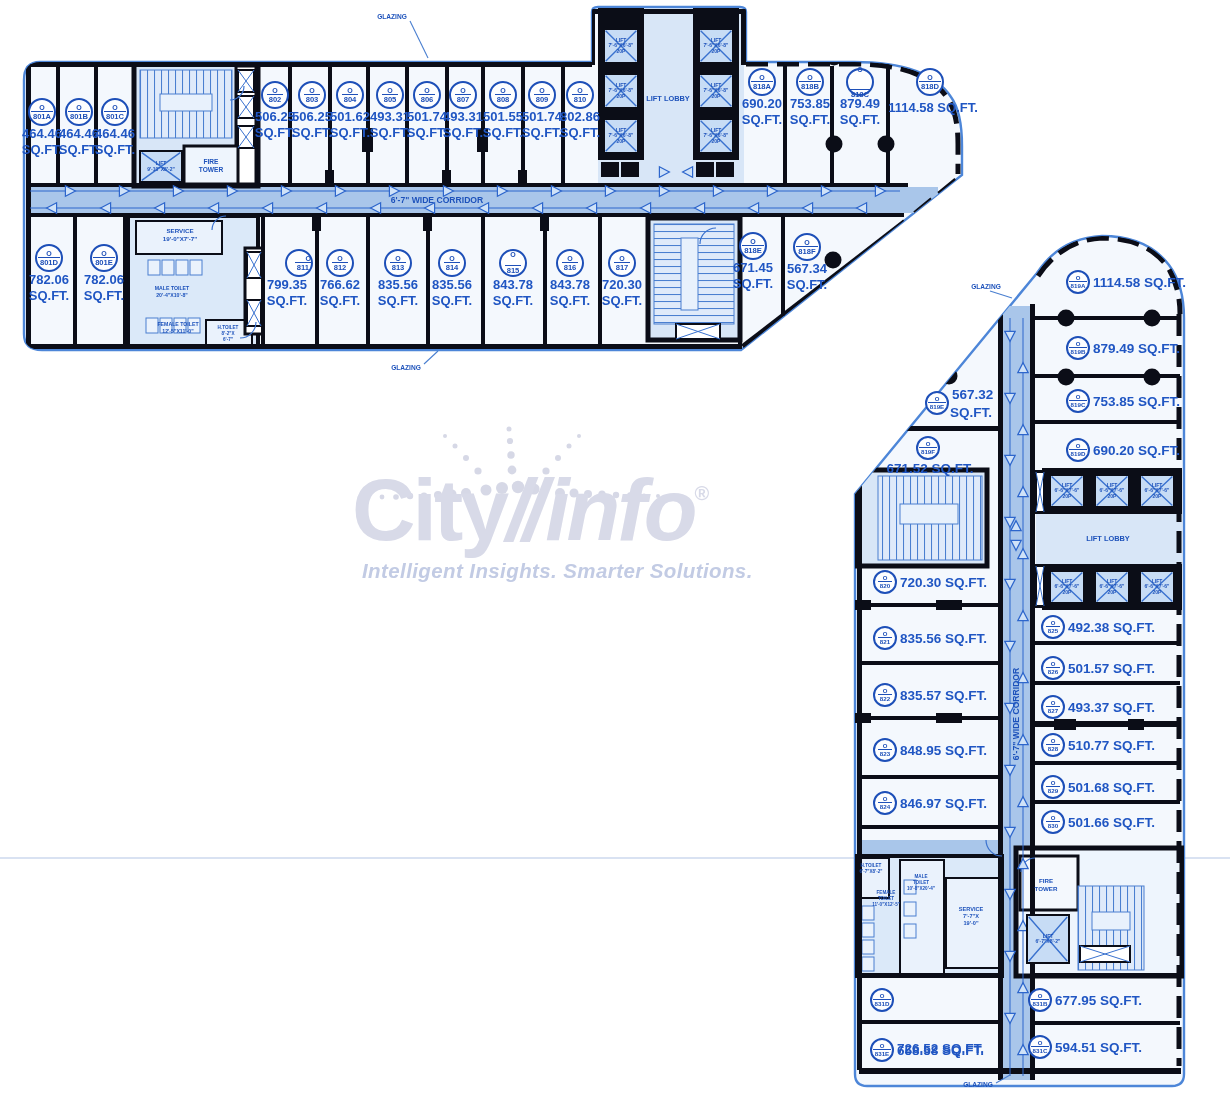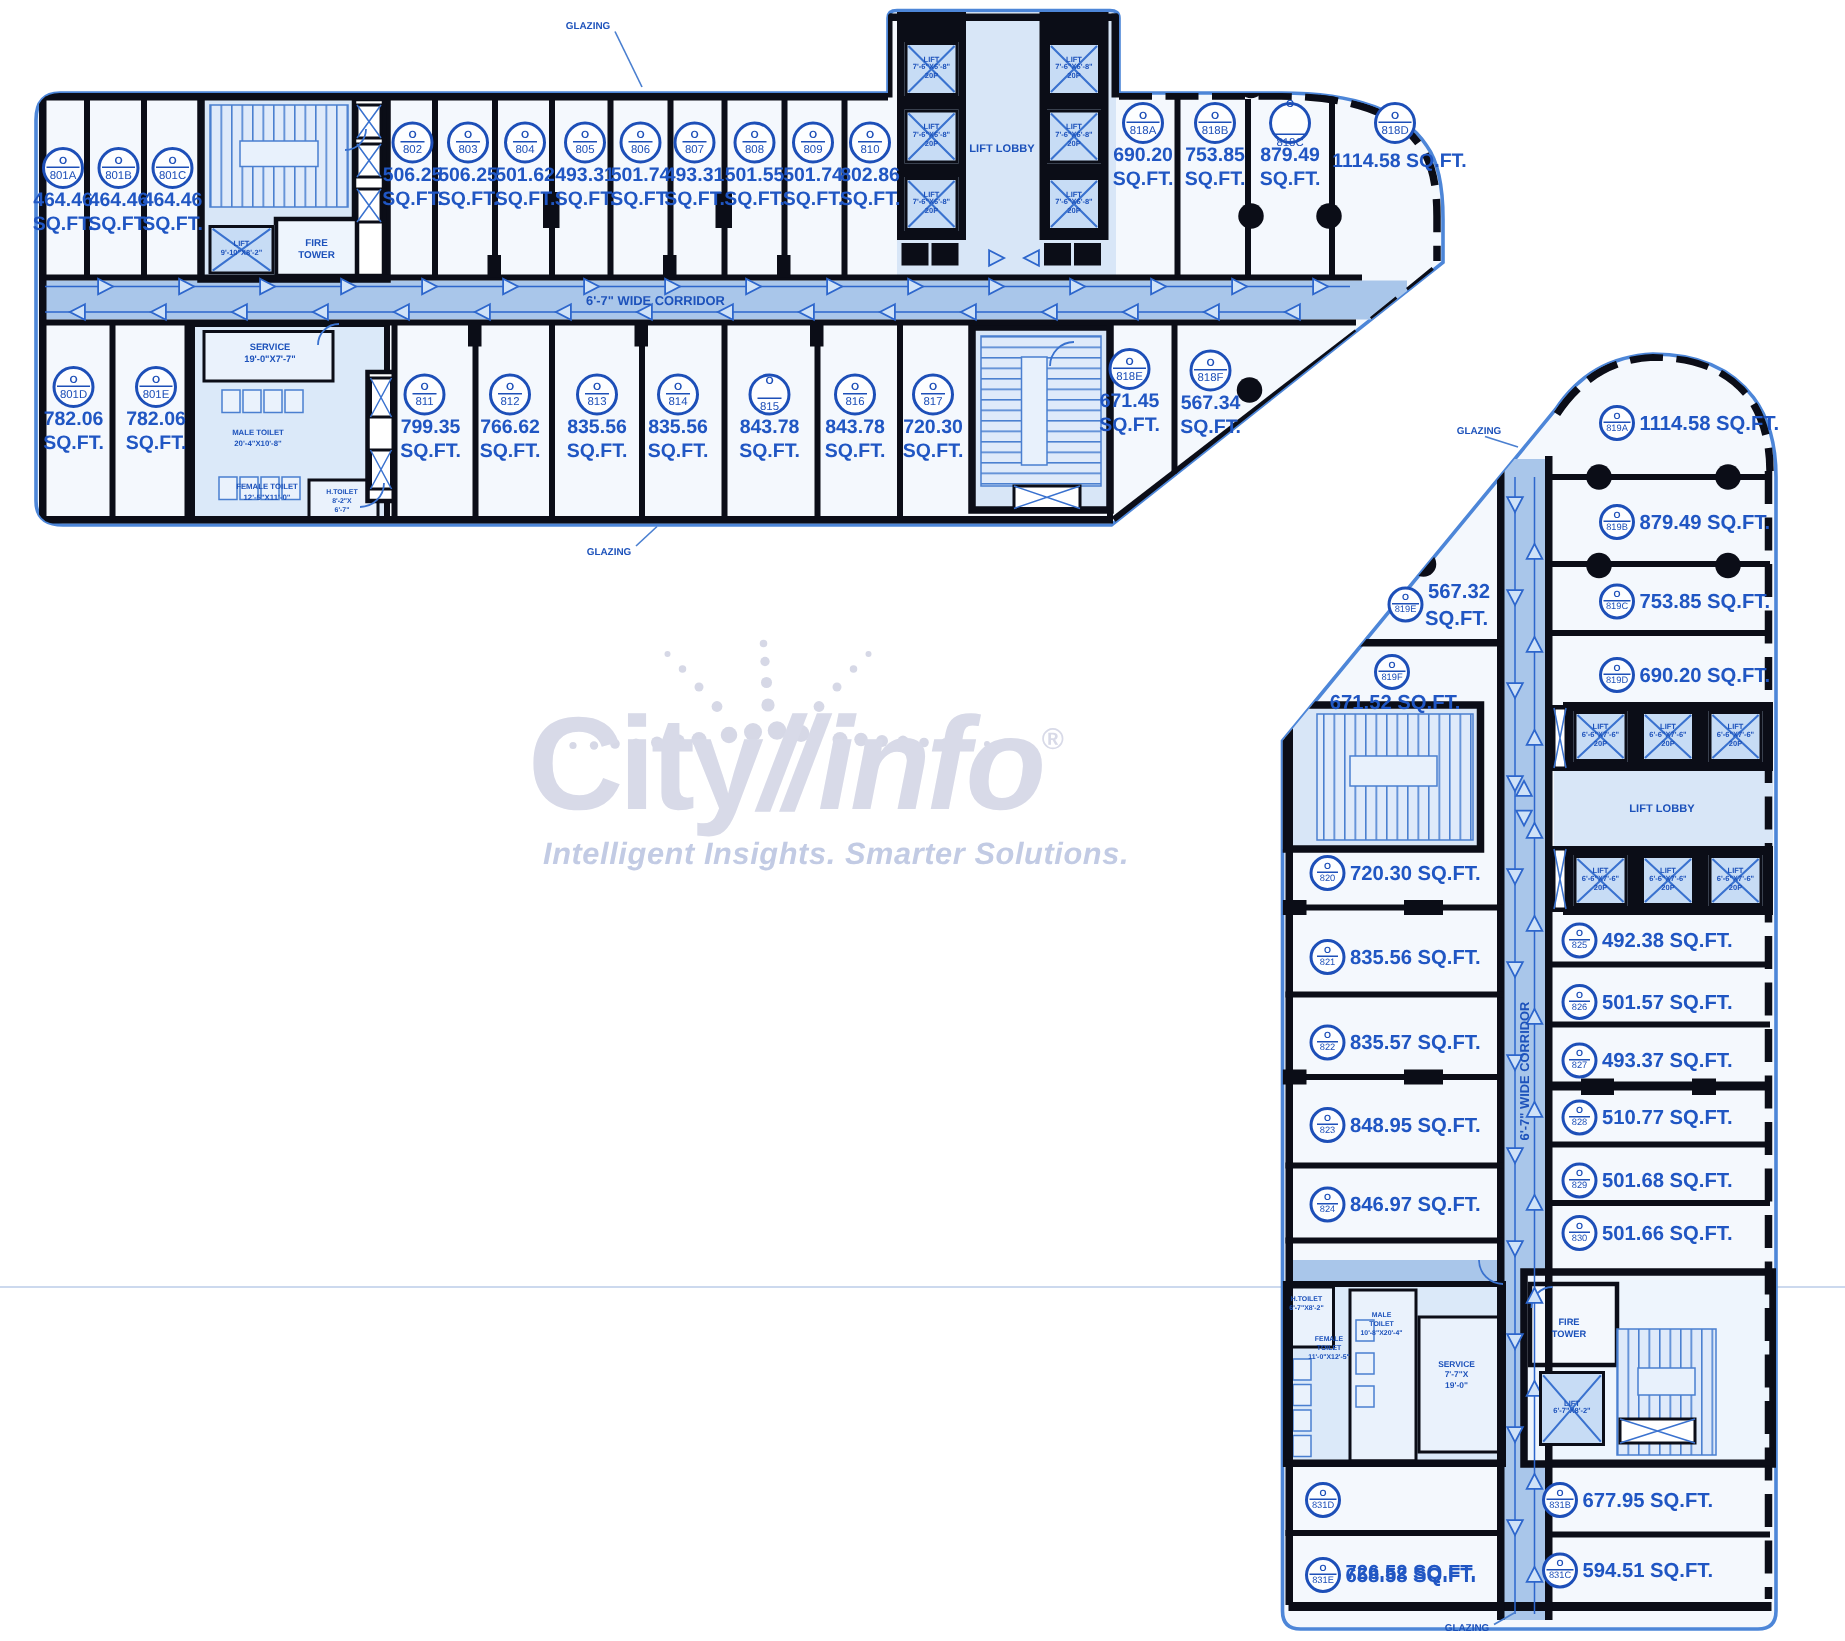--- a/index.html
+++ b/index.html
@@ -15,21 +15,21 @@
   .cor{fill:#a9c6ea}.lob{fill:#d8e6f7}
   .dash{stroke:#0b0d17;stroke-width:5;stroke-dasharray:22 9;fill:none}
   .ldr{stroke:#4a7fd0;stroke-width:1.1}
   
   .unit{position:absolute;left:0;top:0;}
   .badge{position:absolute;transform:translate(-50%,-50%);width:28px;height:28px;border:2.2px solid #1d4fb8;
     border-radius:50%;background:#fdfeff;display:flex;flex-direction:column;align-items:center;
     justify-content:center;color:#1d4fb8;box-sizing:border-box;}
   .ue .badge{width:24px;height:24px;border-width:2px;}
   .bo{font-size:7px;line-height:7px;font-weight:bold;}
-  .bn{font-size:7.6px;line-height:9px;font-weight:normal;border-top:1.2px solid #1d4fb8;padding:0 2px;}
+  .bn{font-size:7.6px;line-height:9px;font-weight:bold;border-top:1.2px solid #1d4fb8;padding:0 2px;}
   .ue .bo{font-size:6px;line-height:6px}.ue .bn{font-size:6.2px;line-height:8px;}
   .ut{position:absolute;white-space:nowrap;font-weight:bold;color:#2056c3;font-size:13px;}
   .ut.c{transform:translate(-50%,-50%);text-align:center;}
   .ut.l{transform:translate(0,-50%);}
   .ue .ut{font-size:13.5px;}
   
   .lift{position:absolute;box-sizing:border-box;border:2px solid #0b0d17;background:#c7dcf5;}
   .lift svg{position:absolute;left:0;top:0;width:100%;height:100%;}
   .ll{position:absolute;left:0;top:0;width:100%;height:100%;display:flex;flex-direction:column;
     align-items:center;justify-content:center;color:#1d52bb;font-weight:bold;font-size:5px;
@@ -547,21 +547,21 @@
       </div>
       <div class="unit">
         <div class="badge" style="left: 104px; top: 258px;">
           <span class="bo">O</span>
           <span class="bn">801E</span>
         </div>
         <div class="ut c" style="left: 104px; top: 279px;">782.06</div>
         <div class="ut c" style="left: 104px; top: 295px;">SQ.FT.</div>
       </div>
       <div class="unit">
-        <div class="badge" style="left: 283px; top: 263px;">
+        <div class="badge" style="left: 299px; top: 263px; align-items: flex-end;">
           <span class="bo">O</span>
           <span class="bn">811</span>
         </div>
         <div class="ut c" style="left: 287px; top: 284px;">799.35</div>
         <div class="ut c" style="left: 287px; top: 300px;">SQ.FT.</div>
       </div>
       <div class="unit">
         <div class="badge" style="left: 340px; top: 263px;">
           <span class="bo">O</span>
           <span class="bn">812</span>

